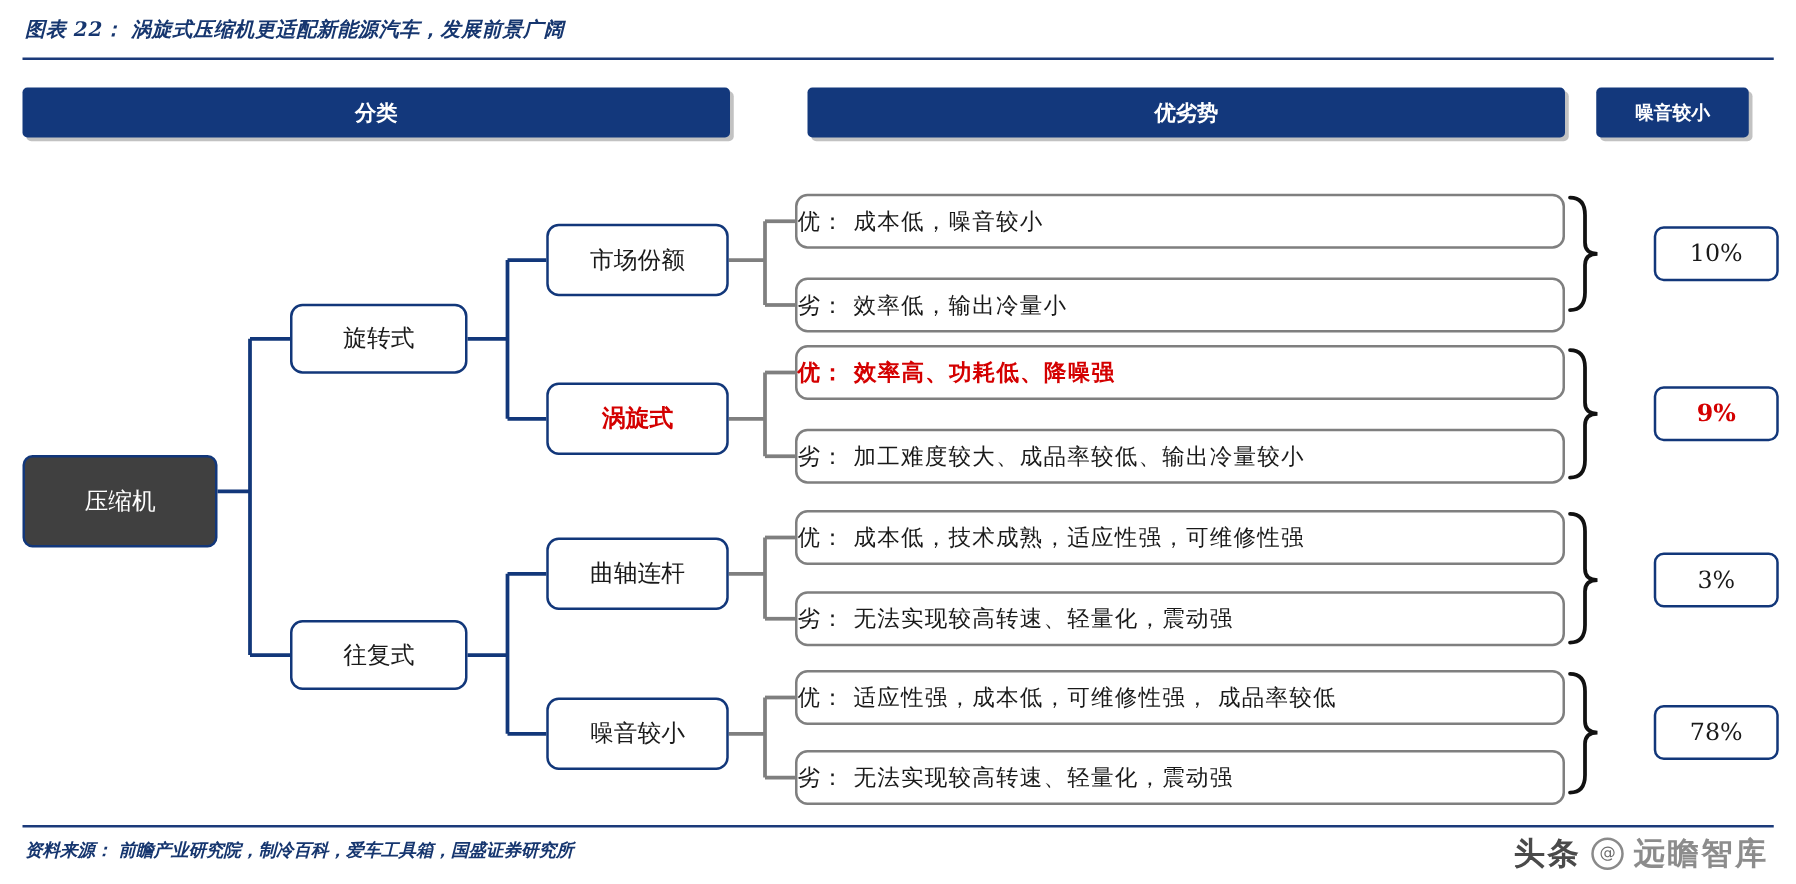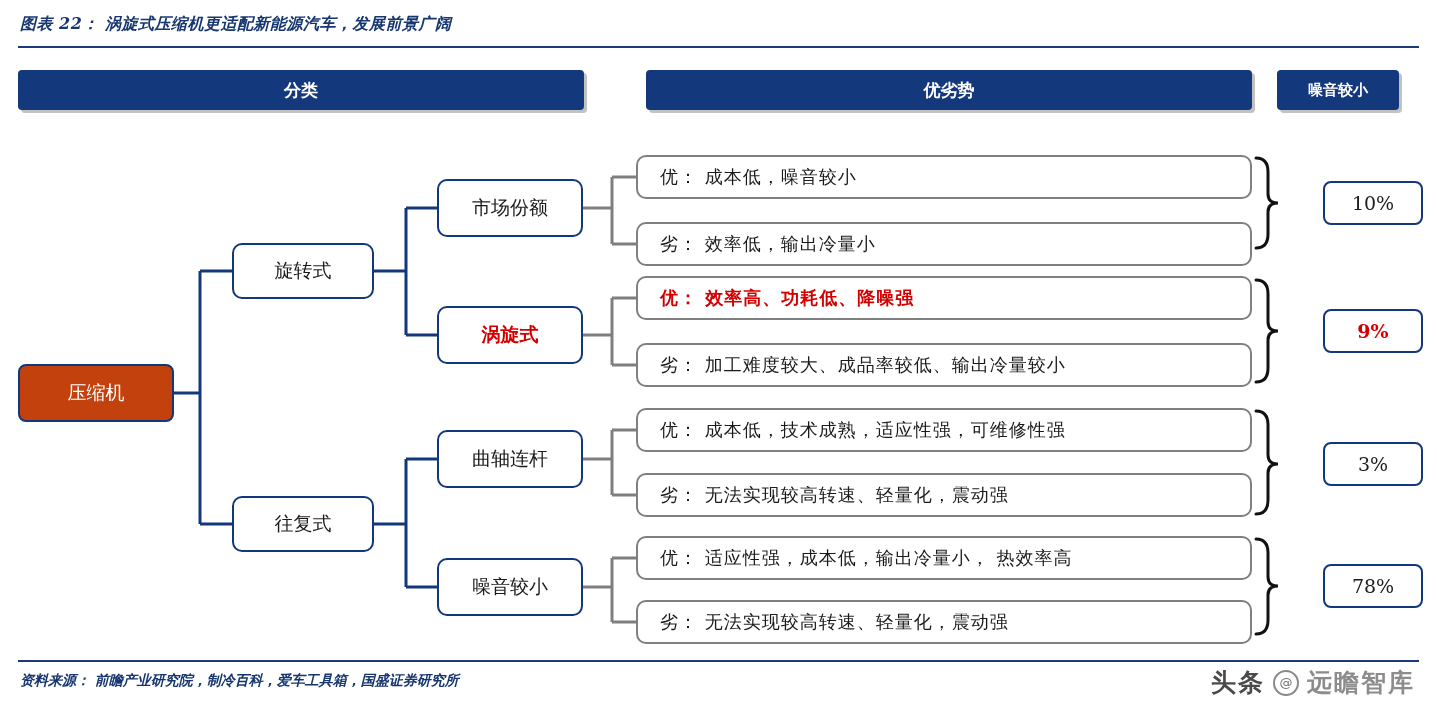--- a/index.html
+++ b/index.html
@@ -47,43 +47,42 @@
     position:absolute;
     border:2px solid #12377a;
     border-radius:10px;
     background:#ffffff;
     display:flex;align-items:center;justify-content:center;
     font-family:"DejaVu Serif","Liberation Serif",serif;
     font-size:19px;color:#1a1a1a;
     box-sizing:border-box;
   }
   #node-root{
-    left:18px;top:364px;width:156px;height:58px;
-    background:#c2410c;color:#ffffff;border-color:#12377a;
+    left:18px;top:364px;width:156px;height:74px;
+    background:#404040;color:#ffffff;border-color:#12377a;
     border-radius:8px;
   }
   #node-rotary{left:232px;top:243px;width:142px;height:56px;}
   #node-recip{left:232px;top:496px;width:142px;height:56px;}
   #node-vane{left:437px;top:179px;width:146px;height:58px;}
   #node-scroll{left:437px;top:306px;width:146px;height:58px;color:#d40000;font-weight:bold;}
   #node-crankrod{left:437px;top:430px;width:146px;height:58px;}
   #node-crankpiston{left:437px;top:558px;width:146px;height:58px;}
 
   
   .desc{
     position:absolute;
     left:636px;width:616px;height:44px;
     border:2px solid #7f7f7f;
     border-radius:10px;
     background:#ffffff;
     display:flex;align-items:center;
     box-sizing:border-box;
     font-family:"DejaVu Serif","Liberation Serif",serif;
     font-size:18px;color:#1a1a1a;
-    padding-left:22px;
     letter-spacing:1px;
     white-space:nowrap;
   }
   .desc.hl{color:#d40000;font-weight:bold;border-color:#7f7f7f;}
   #d0{top:155px;} #d1{top:222px;}
   #d2{top:276px;} #d3{top:343px;}
   #d4{top:408px;} #d5{top:473px;}
   #d6{top:536px;} #d7{top:600px;}
 
   
@@ -189,21 +188,21 @@
 <div class="node" id="node-scroll">涡旋式</div>
 <div class="node" id="node-crankrod">曲轴连杆</div>
 <div class="node" id="node-crankpiston">噪音较小</div>
 
 <div class="desc" id="d0">优： 成本低，噪音较小</div>
 <div class="desc" id="d1">劣： 效率低，输出冷量小</div>
 <div class="desc hl" id="d2">优： 效率高、功耗低、降噪强</div>
 <div class="desc" id="d3">劣： 加工难度较大、成品率较低、输出冷量较小</div>
 <div class="desc" id="d4">优： 成本低，技术成熟，适应性强，可维修性强</div>
 <div class="desc" id="d5">劣： 无法实现较高转速、轻量化，震动强</div>
-<div class="desc" id="d6">优： 适应性强，成本低，输出冷量小， 热效率高</div>
+<div class="desc" id="d6">优： 适应性强，成本低，可维修性强， 成品率较低</div>
 <div class="desc" id="d7">劣： 无法实现较高转速、轻量化，震动强</div>
 
 <div class="share" id="s0">10%</div>
 <div class="share hl" id="s1">9%</div>
 <div class="share" id="s2">3%</div>
 <div class="share" id="s3">78%</div>
 
 <div id="watermark">
   <span id="wm-mark">头条</span>
   <span id="wm-at">@</span>

